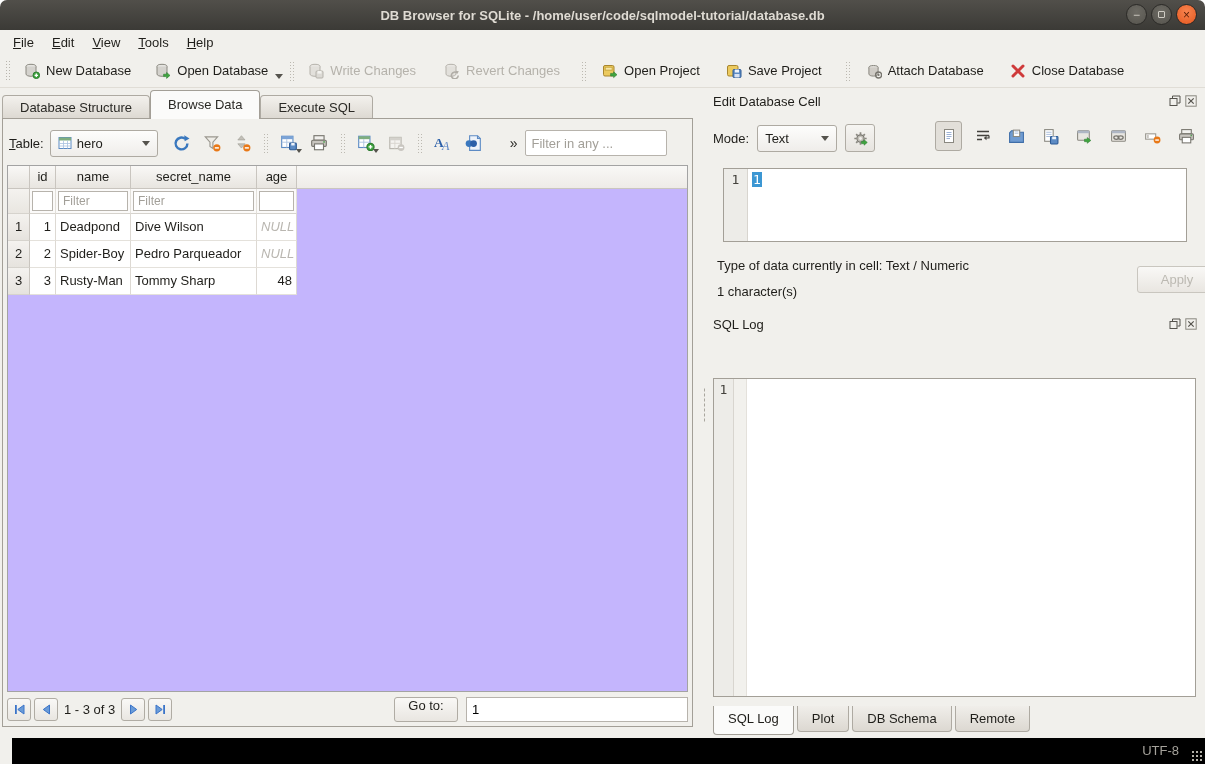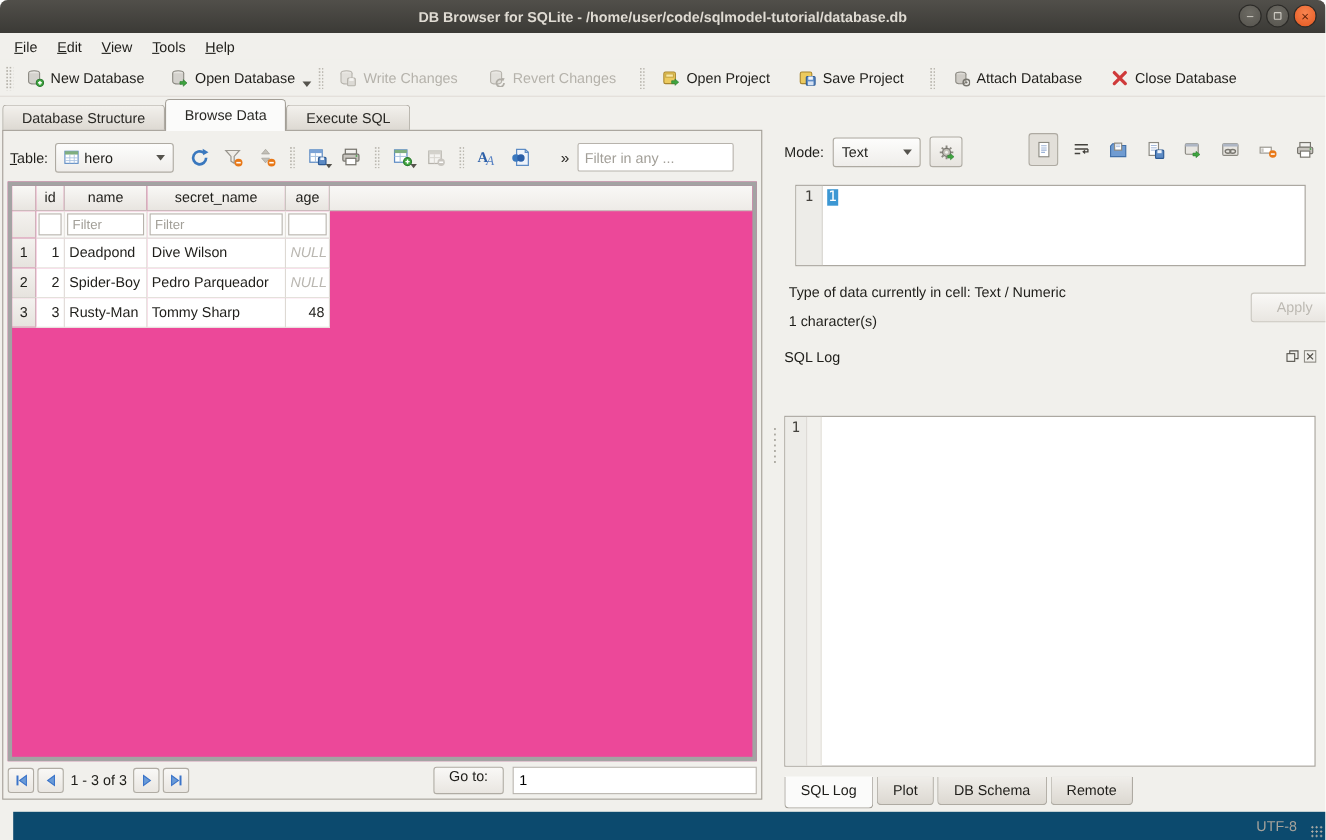--- a/index.html
+++ b/index.html
@@ -47,21 +47,21 @@
     background:linear-gradient(#fdfdfc,#efedea); }
   .combo .arrow { width:0; height:0; border:4px solid transparent; border-top:5px solid #55534d; margin-top:4px; margin-left:6px; }
   .table-combo { width:108px; margin-right:8px; }
   .ibtn { width:28px; height:26px; display:flex; align-items:center; justify-content:center; position:relative; border-radius:3px; }
   .ibtn .dd { position:absolute; right:1px; bottom:0px; width:0; height:0; border:3px solid transparent; border-top:4px solid #55534d; }
   .chev { color:#2a2925; font-size:14px; padding:0 5px; }
   .filter-any { width:142px; height:26px; border:1px solid #b7b3ac; border-radius:2px; padding:0 6px; font-size:13px; color:#333; background:#fff; font-family:"Liberation Sans",sans-serif; }
   .filter-any::placeholder, .fbox::placeholder { color:#a29f98; }
 
   
-  .grid-wrap { position:absolute; left:4px; right:4px; top:46px; bottom:34px; border:4px solid #a3a3a3; background:#ec4899; overflow:hidden; }
+  .grid-wrap { position:absolute; left:4px; right:4px; top:46px; bottom:34px; border:1px solid #a3a3a3; background:#c4b5fd; overflow:hidden; }
   .grow { display:flex; }
   .hcell { background:linear-gradient(#f9f8f6,#e8e5e0); border-right:1px solid #c9c5bf; border-bottom:1px solid #c9c5bf;
     text-align:center; height:23px; line-height:22px; overflow:hidden; }
   .hfill { flex:1; background:linear-gradient(#f9f8f6,#eeebe7); border-bottom:1px solid #c9c5bf; height:23px; }
   .rnum { width:22px; background:linear-gradient(#f4f2ef,#e6e3de); border-right:1px solid #c9c5bf; border-bottom:1px solid #d6d3cd;
     text-align:center; line-height:26px; }
   .c-id { width:26px; } .c-name { width:75px; } .c-secret { width:126px; } .c-age { width:40px; }
   .fcell { height:25px; border-right:1px solid #e3e0da; border-bottom:1px solid #d6d3cd; padding:2px; background:#fbfaf9; }
   .fcell.first { background:linear-gradient(#f4f2ef,#e9e6e1); border-right:1px solid #c9c5bf; }
   .fbox { width:100%; height:100%; border:1px solid #b7b3ac; background:#fff; padding:0 4px; font-size:12px; font-family:"Liberation Sans",sans-serif; }
@@ -111,21 +111,21 @@
   .log-area { position:absolute; top:290px; left:0; width:483px; height:319px; border:1px solid #a39f97; background:#fff; display:flex; font-family:"DejaVu Sans Mono", monospace; font-size:13px; }
   .log-area .gutter { width:20px; }
   .fold-margin { width:13px; background:#f2f1ed; border-right:1px solid #e4e1db; }
 
   .bottom-tabs { position:absolute; top:618px; left:0; display:flex; align-items:flex-start; height:29px; }
   .btab { height:26px; line-height:25px; padding:0 14px; background:linear-gradient(#f0eeea,#dcd8d1); border:1px solid #aeaaa2; border-top:none;
     border-radius:0 0 4px 4px; margin-right:3px; }
   .btab.active { background:#fbfbfa; height:29px; border-color:#a39f97; }
 
   
-  .statusbar { position:absolute; left:12px; right:0; bottom:0; height:26px; background:#0c4a6e; }
+  .statusbar { position:absolute; left:12px; right:0; bottom:0; height:26px; background:#000000; }
   .encoding { position:absolute; right:26px; top:5px; color:#a5a29b; }
   .rgrip { position:absolute; right:2px; bottom:2px; width:12px; height:12px;
     background-image:radial-gradient(#b3b0a8 34%, transparent 35%); background-size:4px 4px; }
   u { text-decoration:underline; }
 </style>
 </head>
 <body>
 
 <div class="window">
 
@@ -396,20 +396,33 @@
             </div>
           <input class="goto-input" value="1" style="">
         </div>
       </div>
     </div>
 
     <div class="vsplit"></div>
 
     <div class="right-pane">
 
+      <div class="dock-title ec-title">
+        <span>Edit Database Cell</span>
+        <span class="dock-icons">
+          <svg class="dicon" viewBox="0 0 12 12">
+              <rect x="1" y="3.5" width="7" height="7" fill="none" stroke="#55534d"></rect>
+              <path d="M3.5 3.5V1H11v7H8.5" fill="none" stroke="#55534d"></path>
+            </svg>
+          <svg class="dicon" viewBox="0 0 12 12">
+              <rect x="0.8" y="0.8" width="10.4" height="10.4" fill="none" stroke="#8a8880"></rect>
+              <path d="M3.3 3.3l5.4 5.4M8.7 3.3L3.3 8.7" stroke="#55534d" stroke-width="1.2"></path>
+            </svg>
+        </span>
+      </div>
       <div class="mode-row">
         <span>Mode:</span>
         <div class="combo mode-combo">
           <span>Text</span>
           <span class="arrow" style="margin-left:auto;"></span>
         </div>
         <div class="gearbtn">
           <svg width="17" height="17" viewBox="0 0 16 16">
               <path d="M8 2.2v2M8 11.8v2M2.2 8h2M11.8 8h2M3.9 3.9l1.4 1.4M10.7 10.7l1.4 1.4M12.1 3.9l-1.4 1.4M5.3 10.7l-1.4 1.4" stroke="#8a8880" stroke-width="1.6"></path>
               <circle cx="8" cy="8" r="3.4" fill="#c3c0b8" stroke="#77756e"></circle>

